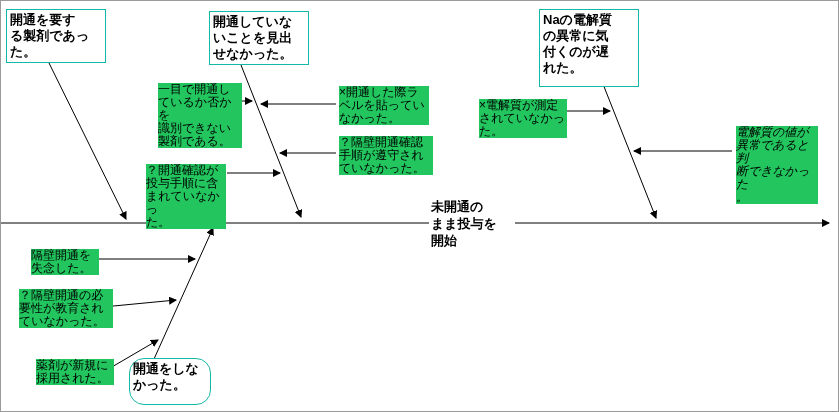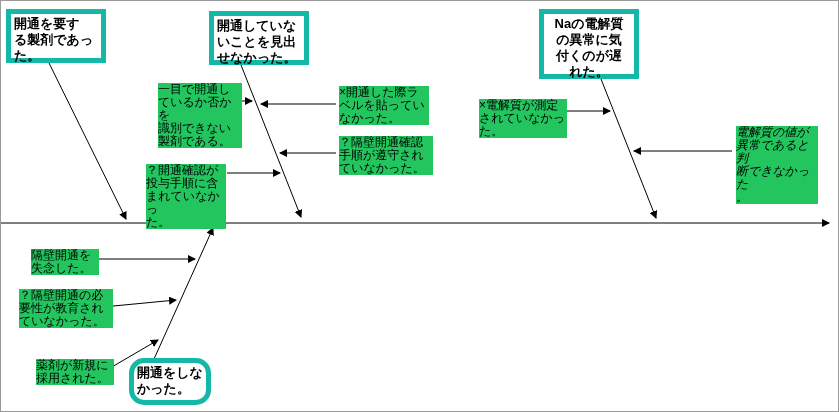--- a/index.html
+++ b/index.html
@@ -14,21 +14,21 @@
     overflow: hidden;
   }
   .lines {
     position: absolute;
     left: 0; top: 0;
     width: 839px; height: 412px;
   }
   .lines line { stroke: #000; stroke-width: 1; }
   .cause-box {
     position: absolute;
-    border: 5px solid #14b8a6;
+    border: 1px solid #14b8a6;
     background: #fff;
     padding: 2px 3px;
     font-size: 13px;
     line-height: 16px;
     font-weight: bold;
     color: #000;
     white-space: pre-line;
     box-sizing: border-box;
     z-index: 3;
   }
@@ -85,28 +85,31 @@
   </svg>
 
   <div class="cause-box" style="left:5px; top:8px; width:100px; height:54px;">開通を要す
 る製剤であっ
 た。</div>
 
   <div class="cause-box" style="left:188px; top:10px; width:100px; height:54px;margin-left:20px;">開通していな
 いことを見出
 せなかった。</div>
 
-  <div class="cause-box" style="left:538px; top:8px; width:100px; height:70px;text-align:center;">Naの電解質
+  <div class="cause-box" style="left:538px; top:8px; width:100px; height:78px;">Naの電解質
 の異常に気
 付くのが遅
 れた。</div>
 
   <div class="cause-box" style="left:128px; top:357px; width:82px; height:47px;border-radius:15px;">開通をしな
 かった。</div>
 
+  <div class="effect-box" style="left:428px; top:196px; width:86px; height:54px;">未開通の
+まま投与を
+開始</div>
 
   <div class="sub-label" style="left:157px; top:82px; width:84px;">一目で開通し
 ているか否かを
 識別できない
 製剤である。</div>
 
   <div class="sub-label" style="left:338px; top:85px; width:90px;">×開通した際ラ
 ベルを貼ってい
 なかった。</div>
 

